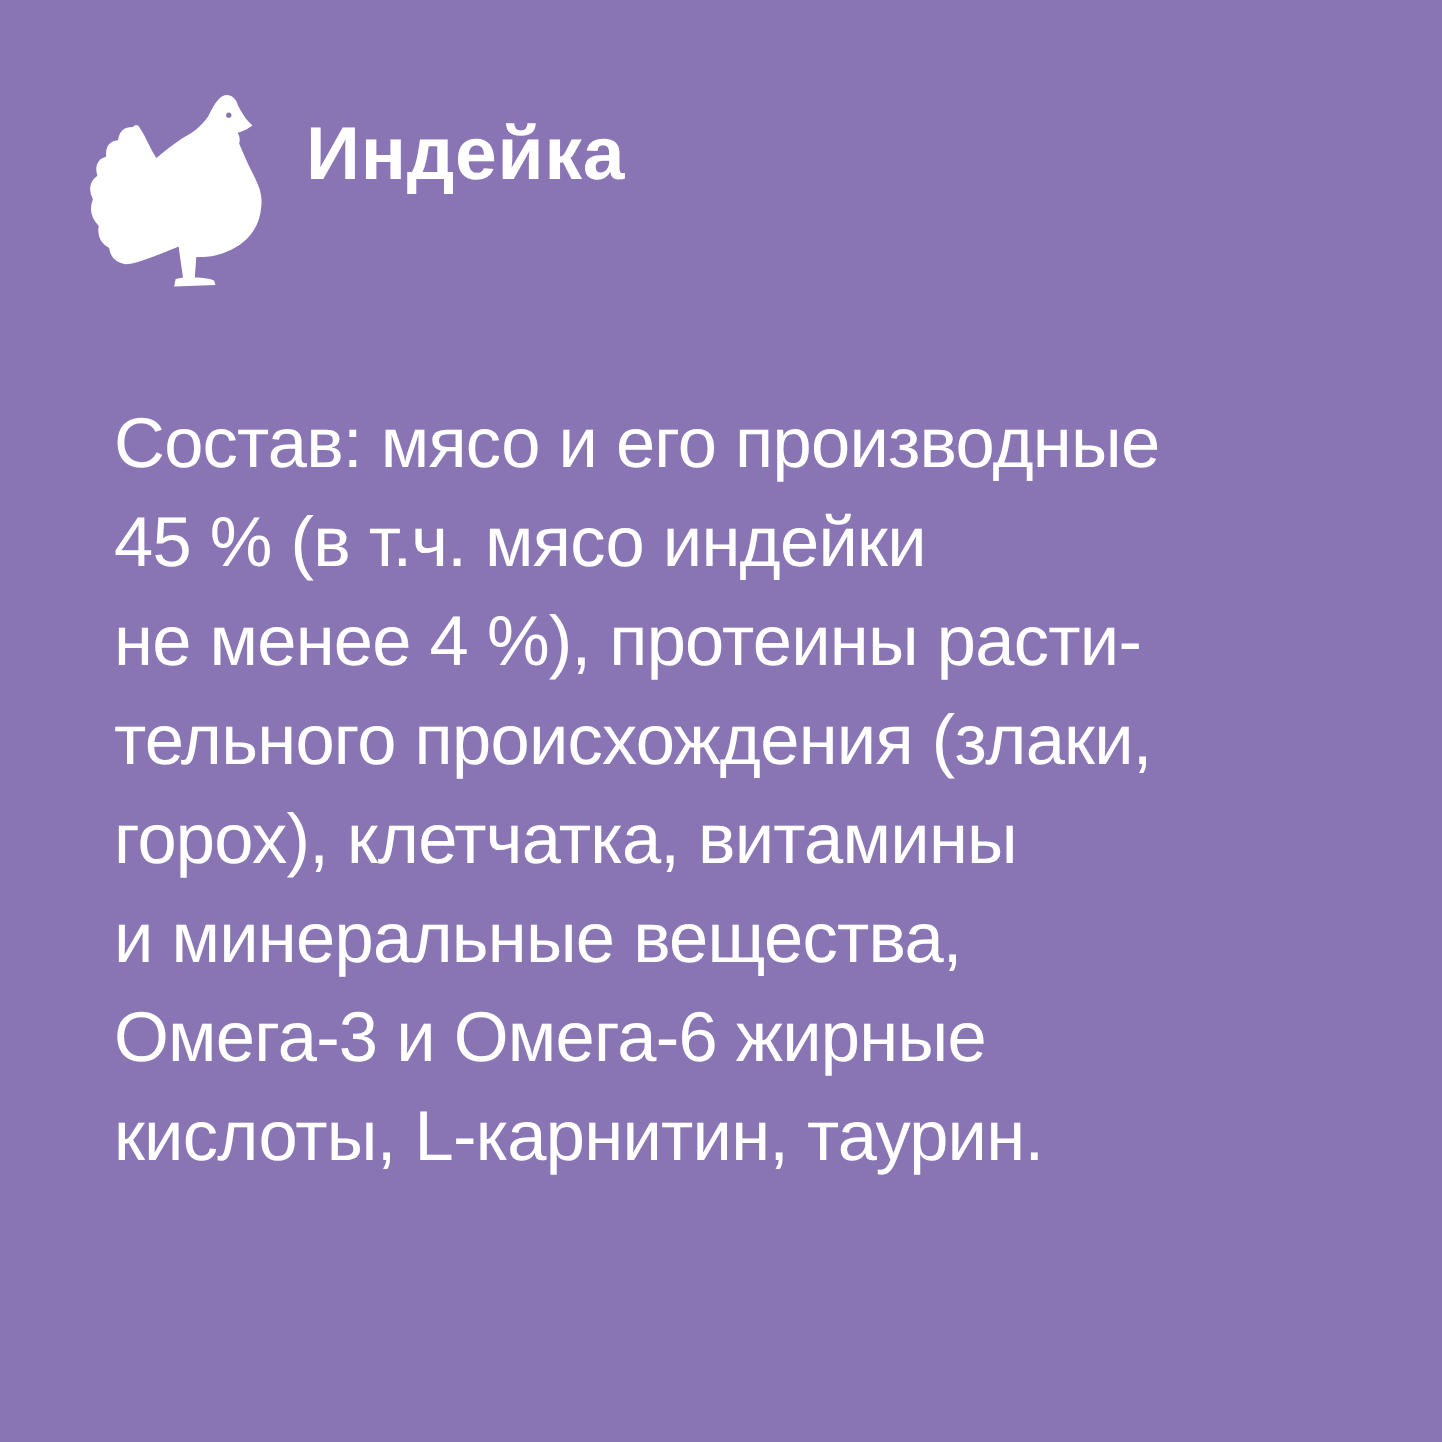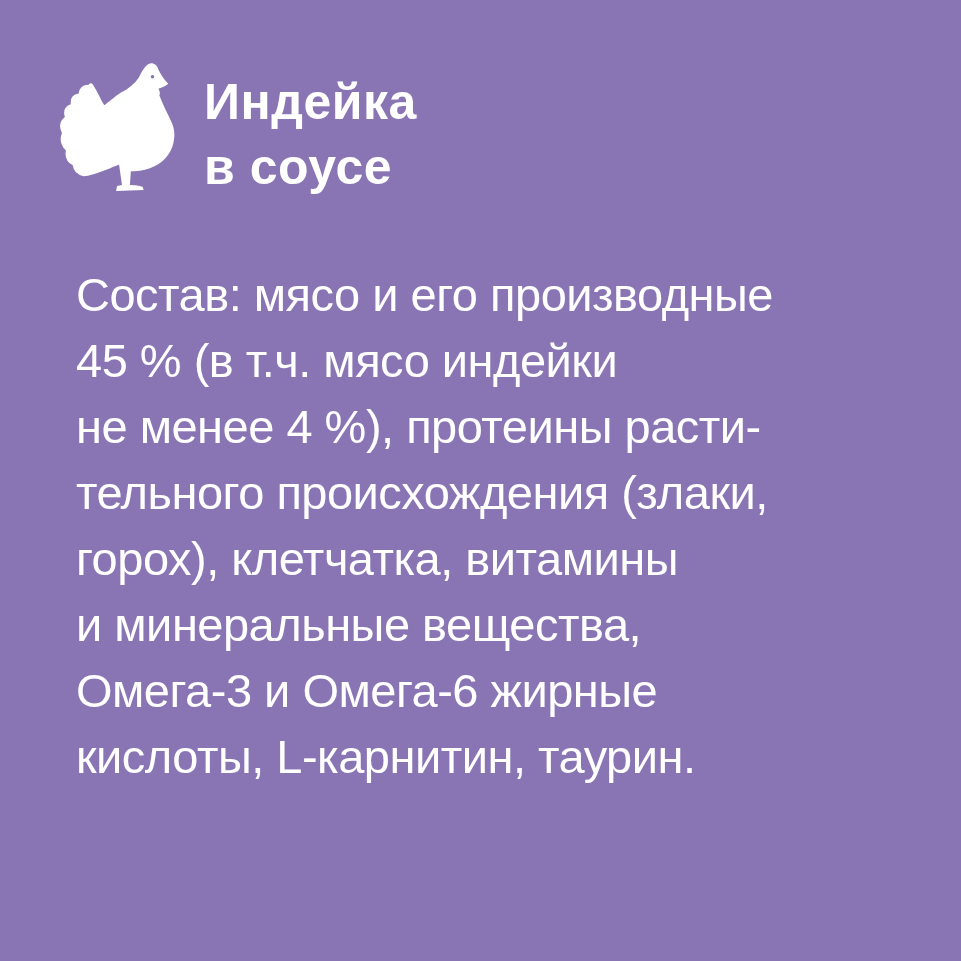--- a/index.html
+++ b/index.html
@@ -96,21 +96,20 @@
           C52,46 58,41 64,37
           C72,33 78,28 82,22
           C85,16 88,10 92,8
           Z"></path>
         <circle cx="96" cy="21" r="1.8" fill="#8974B4"></circle>
       </svg>
     </span>
 
     <h1 class="title">
       <span>Индейка</span><br>
-      <span>в соусе</span>
     </h1>
 
   </div>
 
   <p class="composition">Состав: мясо и его производные
 45 % (в т.ч. мясо индейки
 не менее 4 %), протеины расти-
 тельного происхождения (злаки,
 горох), клетчатка, витамины
 и минеральные вещества,

